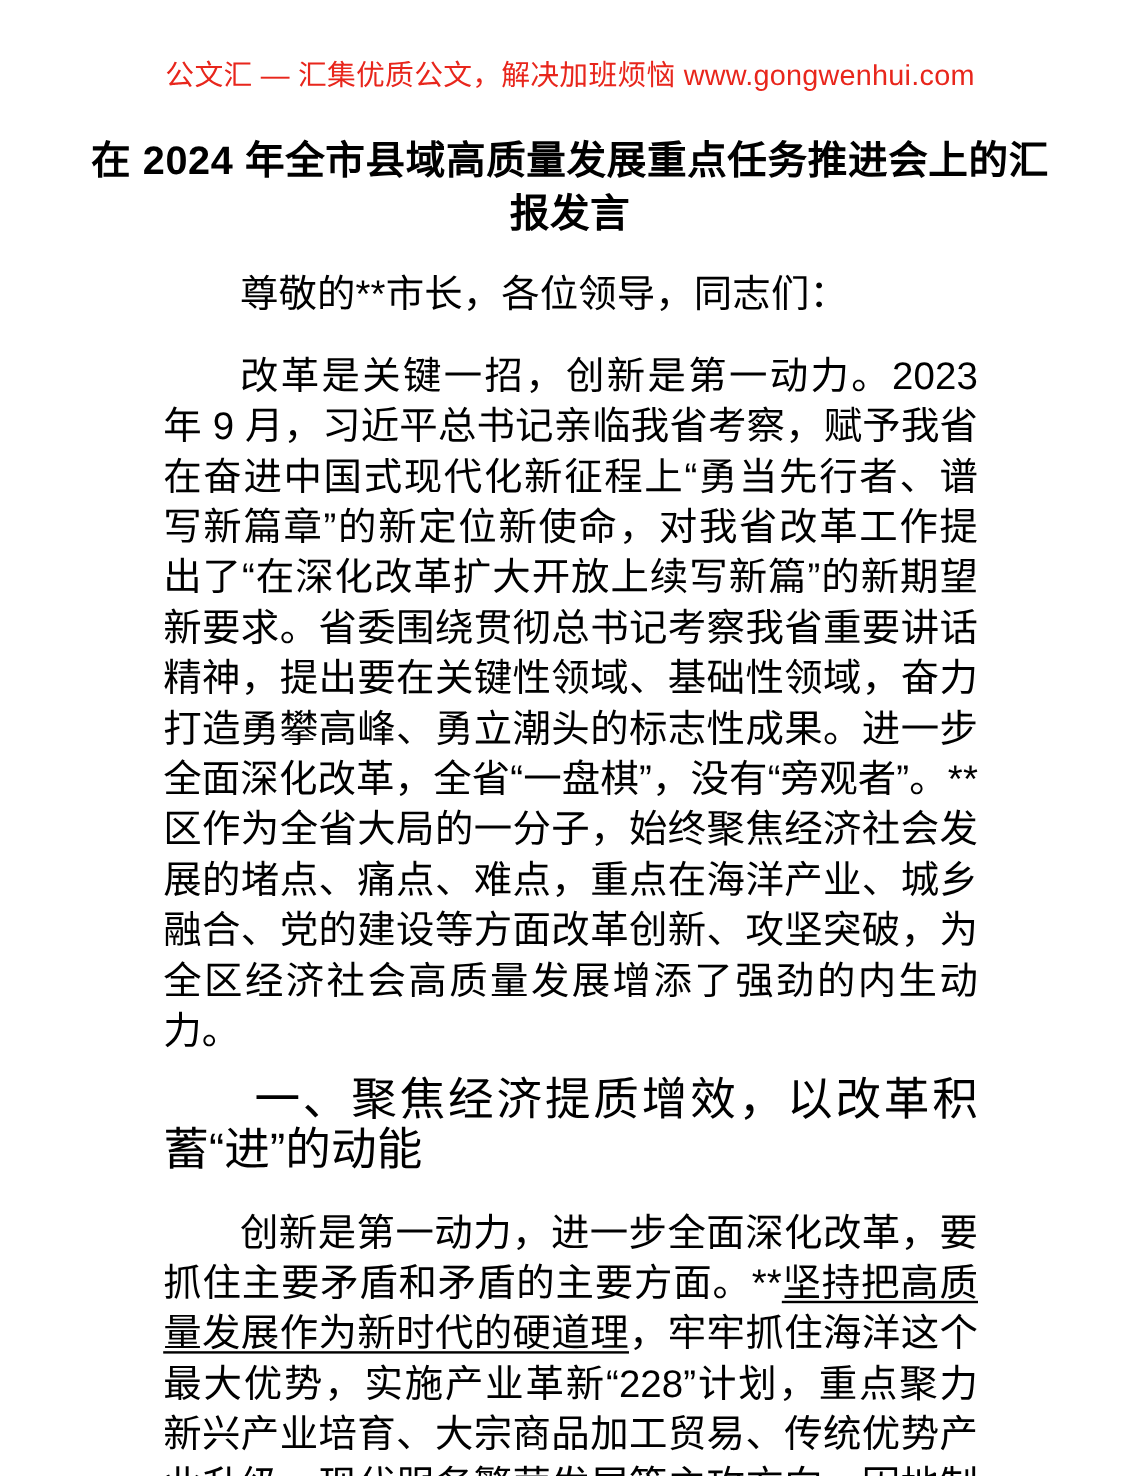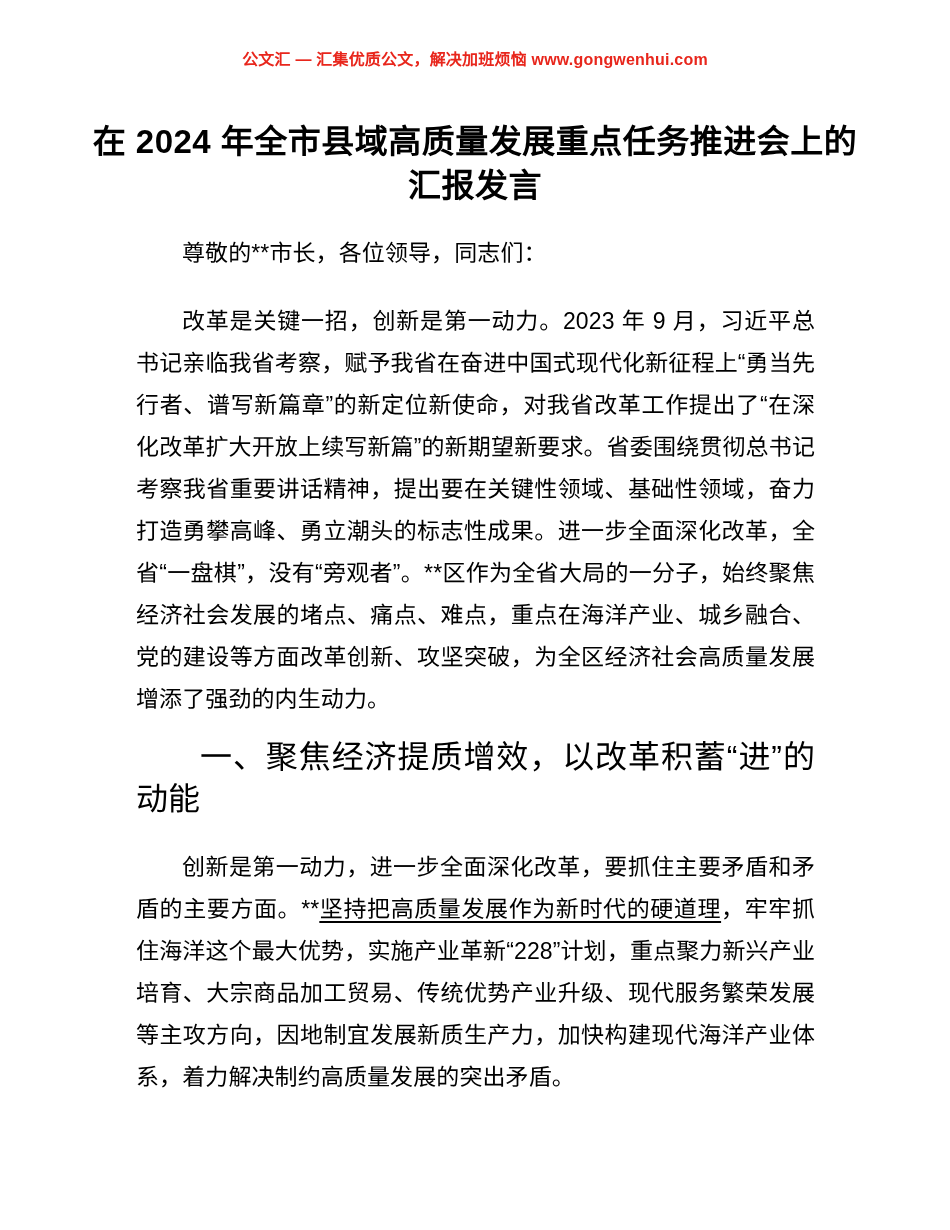--- a/index.html
+++ b/index.html
@@ -29,48 +29,48 @@
   .site-header {
     width: 100%;
     text-align: center;
     padding-top: 52px;
     line-height: 1;
     white-space: nowrap;
   }
   .site-header .wm-text {
     display: inline-block;
     color: #e8261c;
-    font-size: 16px;
-    font-weight: 700;
+    font-size: 24px;
+    font-weight: 400;
     letter-spacing: 0.2px;
     font-family: "Liberation Sans", "DejaVu Sans", sans-serif;
     text-align: right;
   }
 
   
   .doc-title {
-    margin: 16px;
+    margin: 0;
     padding: 36px 68px 0 68px;
     text-align: center;
     font-size: 33px;
     font-weight: 700;
     line-height: 1.33;
     letter-spacing: 0.5px;
     font-family: "Liberation Sans", "DejaVu Sans", sans-serif;
   }
 
   
   .doc-body {
     padding: 0 135px 0 136px;
     box-sizing: border-box;
   }
 
   .para {
     margin: 0;
-    font-size: 23px;
+    font-size: 32px;
     line-height: 42px;
     text-align: justify;
     text-justify: inter-ideograph;
     letter-spacing: 0.1px;
     word-break: break-all;
   }
 
   .salutation {
     margin-top: 24px;
     text-indent: 2em;
@@ -80,21 +80,21 @@
     text-indent: 2em;
   }
 
   .para.spaced {
     margin-top: 26px;
   }
 
   .heading-para {
     margin-top: 16px;
     text-indent: 2em;
-    font-size: 32px;
+    font-size: 38px;
     line-height: 42px;
   }
 
   .u-line {
     text-decoration: underline;
     text-decoration-thickness: 1.5px;
     text-underline-offset: 4px;
   }
 </style>
 </head>

